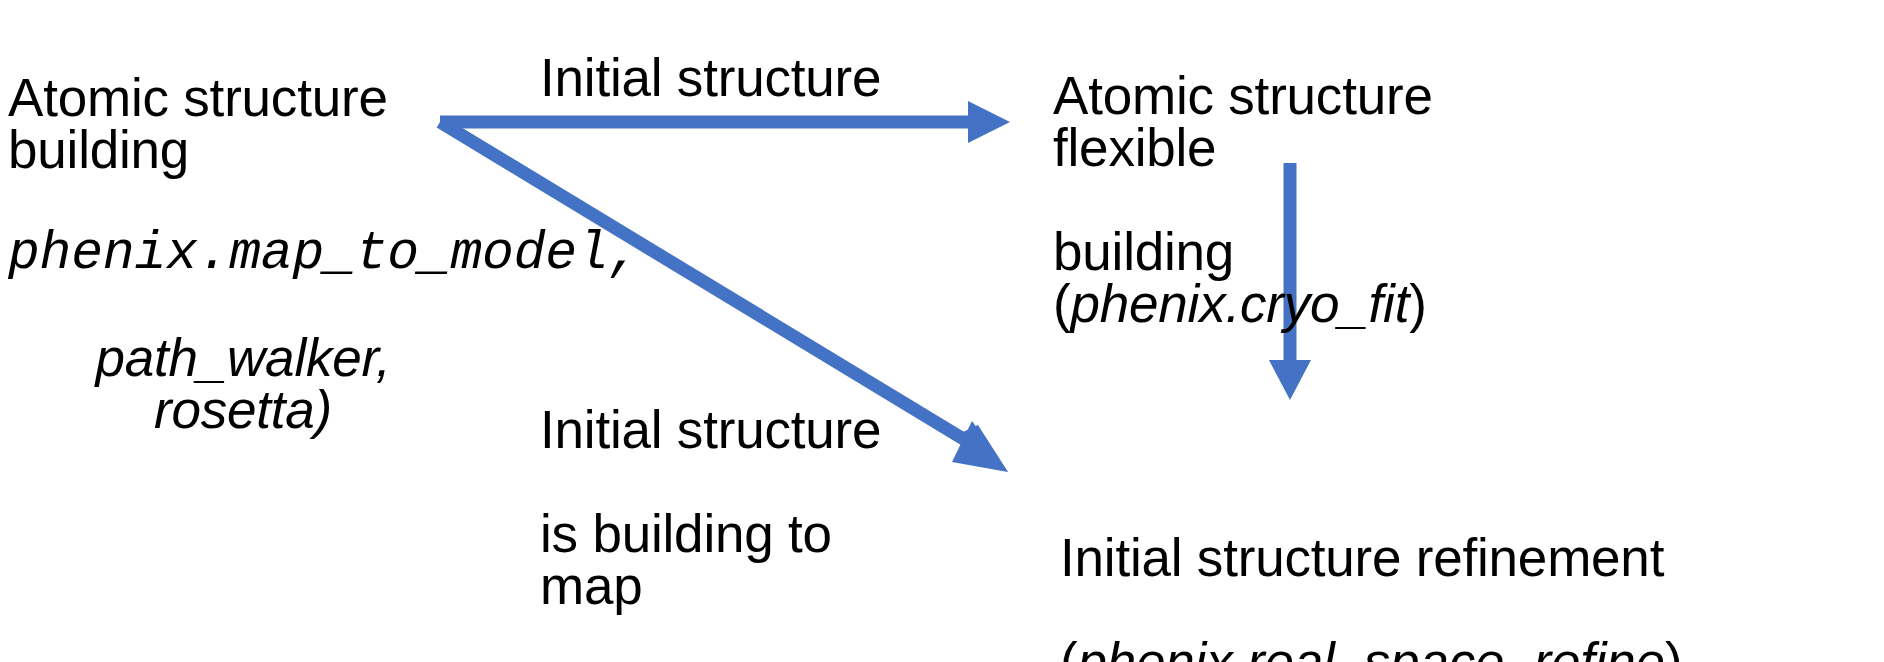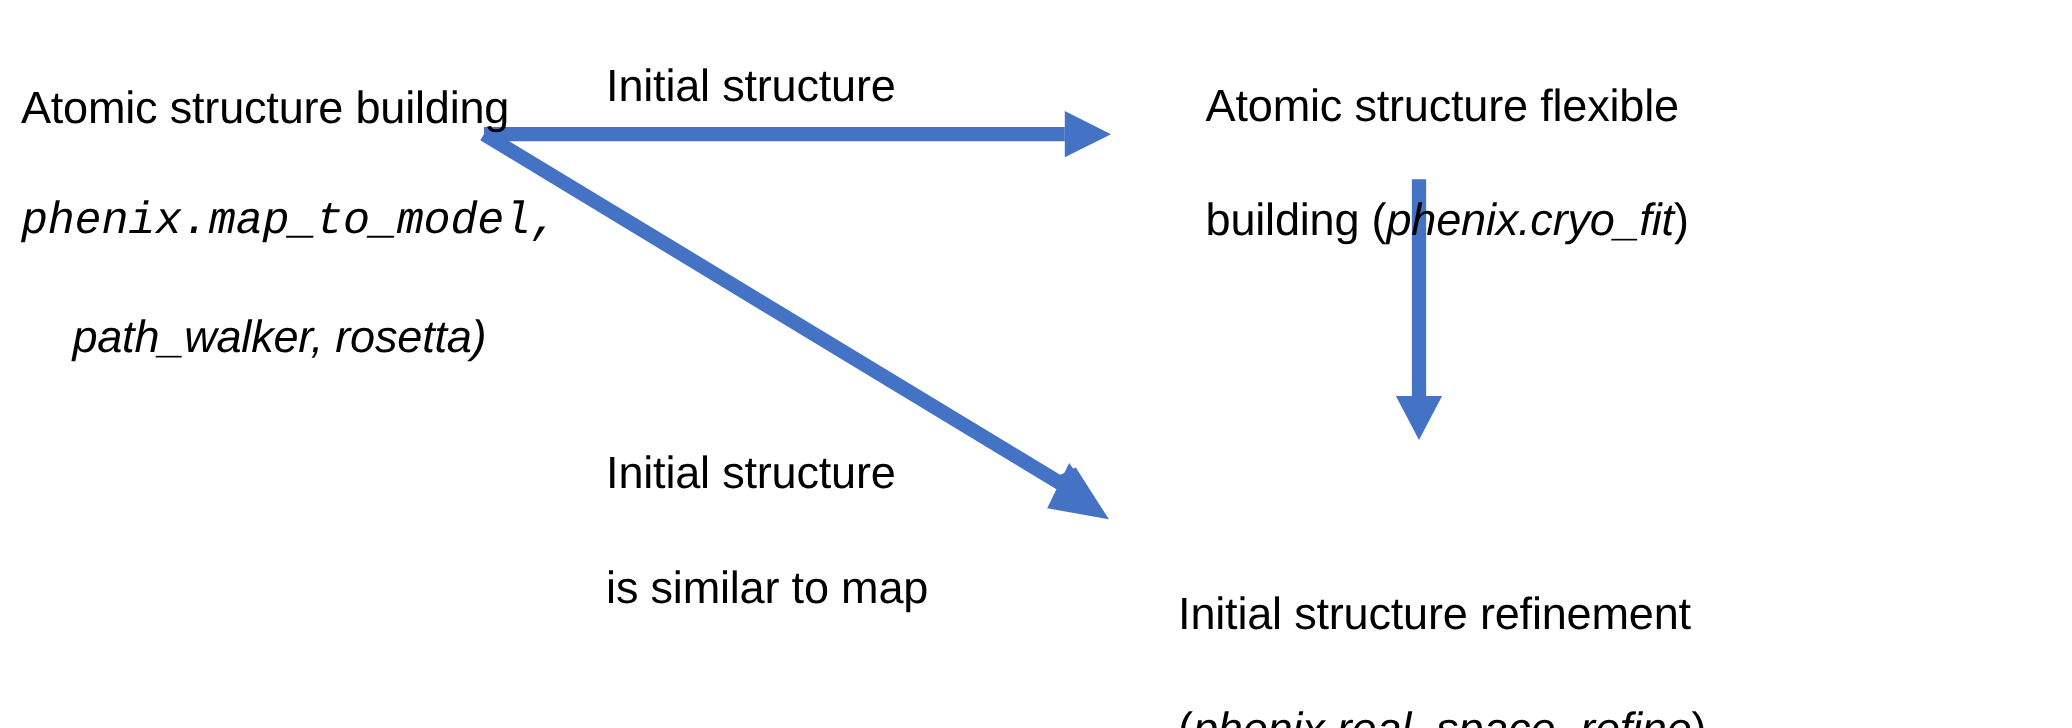--- a/index.html
+++ b/index.html
@@ -11,25 +11,24 @@
     position: relative;
     width: 1884px;
     height: 662px;
     background: #ffffff;
     font-family: "Liberation Sans", "DejaVu Sans", sans-serif;
     overflow: hidden;
   }
   .txt {
     position: absolute;
     color: #000000;
-    font-size: 41px;
+    font-size: 53px;
     line-height: 52px;
     white-space: pre-line;
     letter-spacing: -0.2px;
-    margin-left: 11px;
   }
   .ital { font-style: italic; text-align: center; }
 
   
   #node-building {
     left: 8px;
     top: 20px;
     width: 470px;
     text-align: center;
   }
@@ -47,21 +46,21 @@
   }
   #label-similar {
     left: 540px;
     top: 352px;
     width: 400px;
     text-align: left;
   }
 
   
   #node-fitting {
-    left: 1085px;
+    left: 1053px;
     top: 18px;
     width: 480px;
     text-align: left;
   }
   #node-refinement {
     left: 1060px;
     top: 480px;
     width: 820px;
     text-align: left;
   }
@@ -102,21 +101,21 @@
     <span class="l3 ital">phenix.map_to_model,</span>
     <span class="l4"><em class="ital">path_walker, rosetta)</em></span>
   </div>
 
   <div class="txt" id="label-different">
     <span style="display:block">Initial structure</span>
   </div>
 
   <div class="txt" id="label-similar">
     <span style="display:block">Initial structure</span>
-    <span style="display:block">is similar to map</span>
+    <span style="display:block">is building to map</span>
   </div>
 
   <div class="txt" id="node-fitting">
     <span style="display:block">Atomic structure flexible</span>
     <span style="display:block"><span>building (</span><em class="ital">phenix.cryo_fit</em><span>)</span></span>
   </div>
 
   <div class="txt" id="node-refinement">
     <span style="display:block">Initial structure refinement</span>
     <span style="display:block"><span>(</span><em class="ital">phenix.real_space_refine</em><span>)</span></span>

